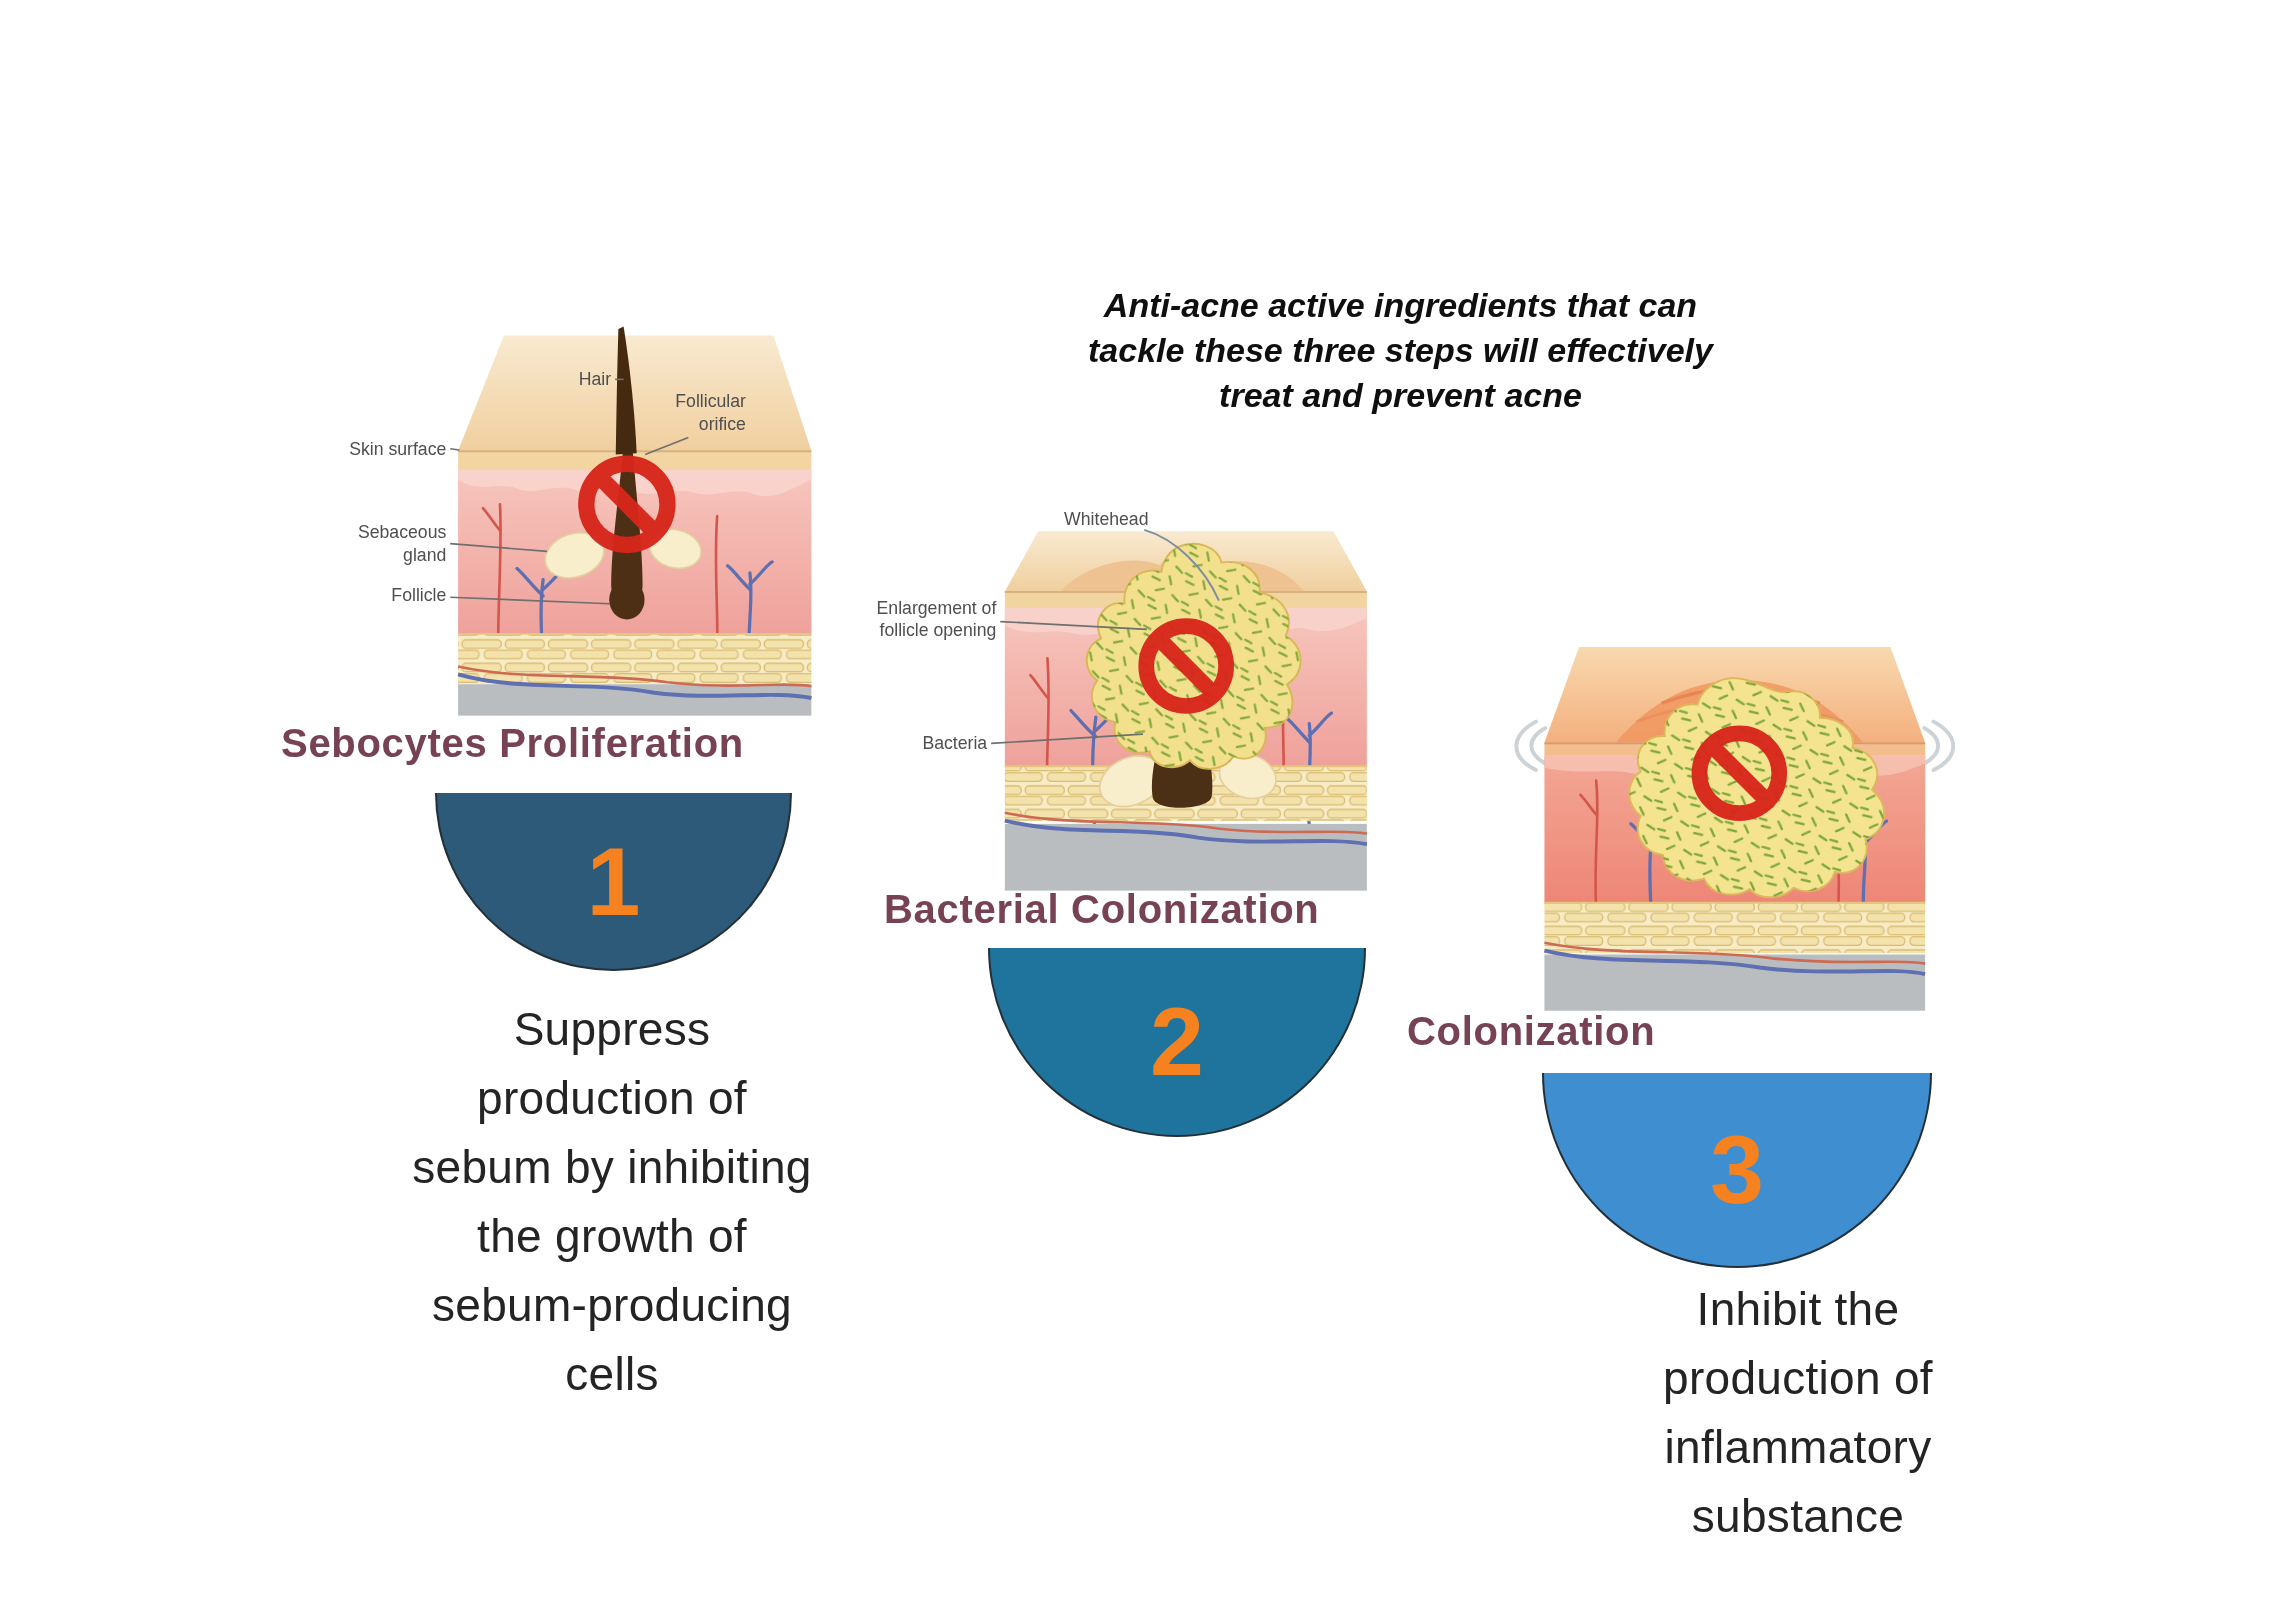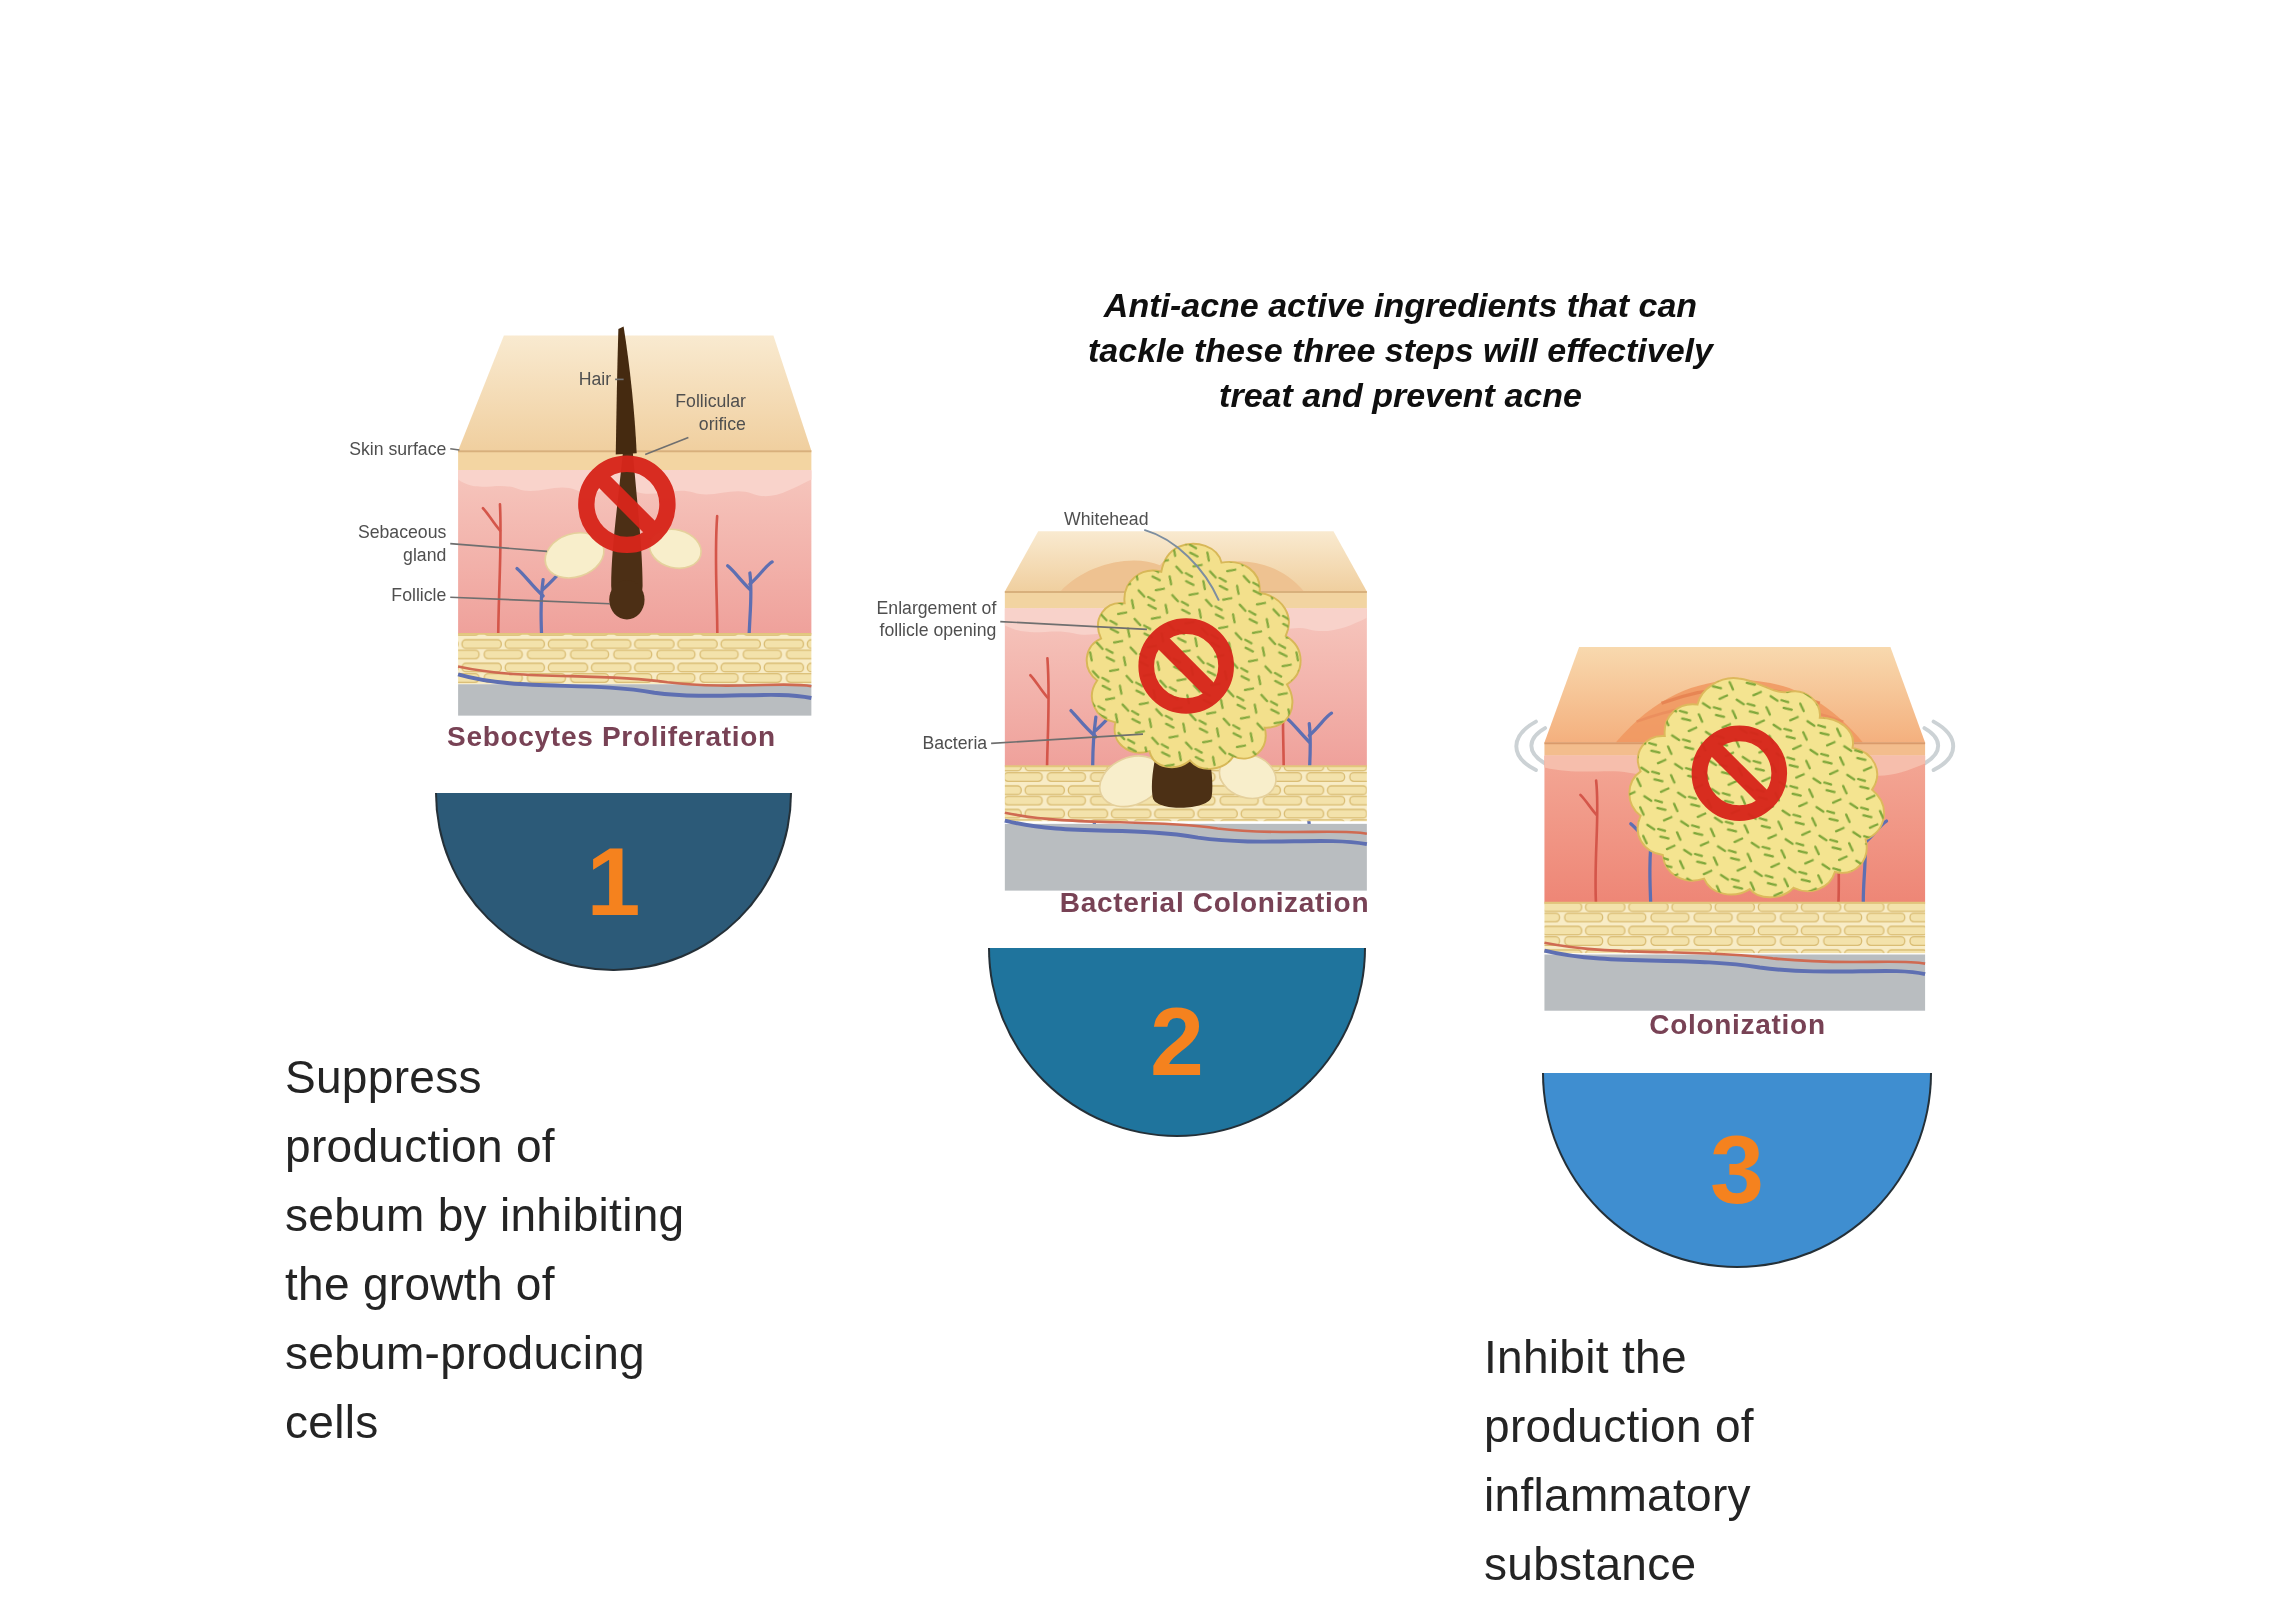--- a/index.html
+++ b/index.html
@@ -7,33 +7,33 @@
     position:relative;width:2295px;height:1623px;background:#ffffff;overflow:hidden;
     font-family:"Liberation Sans",sans-serif;color:#232323;
   }
   .abs{position:absolute;}
   .title{
     left:864px;top:283px;width:1073px;text-align:center;
     font-style:italic;font-weight:bold;font-size:34px;line-height:1.32;
     color:#0f0f0f;white-space:pre-line;letter-spacing:0px;
   }
   .caption{
-    text-align:center;font-weight:bold;font-size:28px;letter-spacing:0.7px;
+    font-weight:bold;font-size:40px;letter-spacing:0.7px;
     color:var(--caption-color,#784255);
   }
   .semi{
     border-radius:0 0 654px 654px;display:flex;align-items:center;justify-content:center;
     border:2.6px solid #243038;border-top:none;box-sizing:border-box;
   }
   .num{
     color:var(--number-color,#f5821e);font-size:97px;font-weight:bold;line-height:1;
   }
   .desc{
-    text-align:left;font-size:46px;line-height:1.5;color:#242424;
-    white-space:pre-line;letter-spacing:0.3px;margin-top:48px;
+    text-align:center;font-size:46px;line-height:1.5;color:#242424;
+    white-space:pre-line;letter-spacing:0.3px;
   }
   svg{display:block;}
   svg text{font-family:"Liberation Sans",sans-serif;}
   .lbl{fill:#4f4f4f;font-size:27px;}
   .ldr{stroke:#6f6f6f;stroke-width:2.5;fill:none;}
   .ldr-blue{stroke:#7d8ea0;stroke-width:3;fill:none;}
   .vred{stroke:#d4564a;stroke-width:4;fill:none;stroke-linecap:round;}
   .vblue{stroke:#5e6fb2;stroke-width:5;fill:none;stroke-linecap:round;}
   .hred{stroke:#cf6a52;stroke-width:4;fill:none;}
   .hblue{stroke:#5e6fb2;stroke-width:6;fill:none;}

